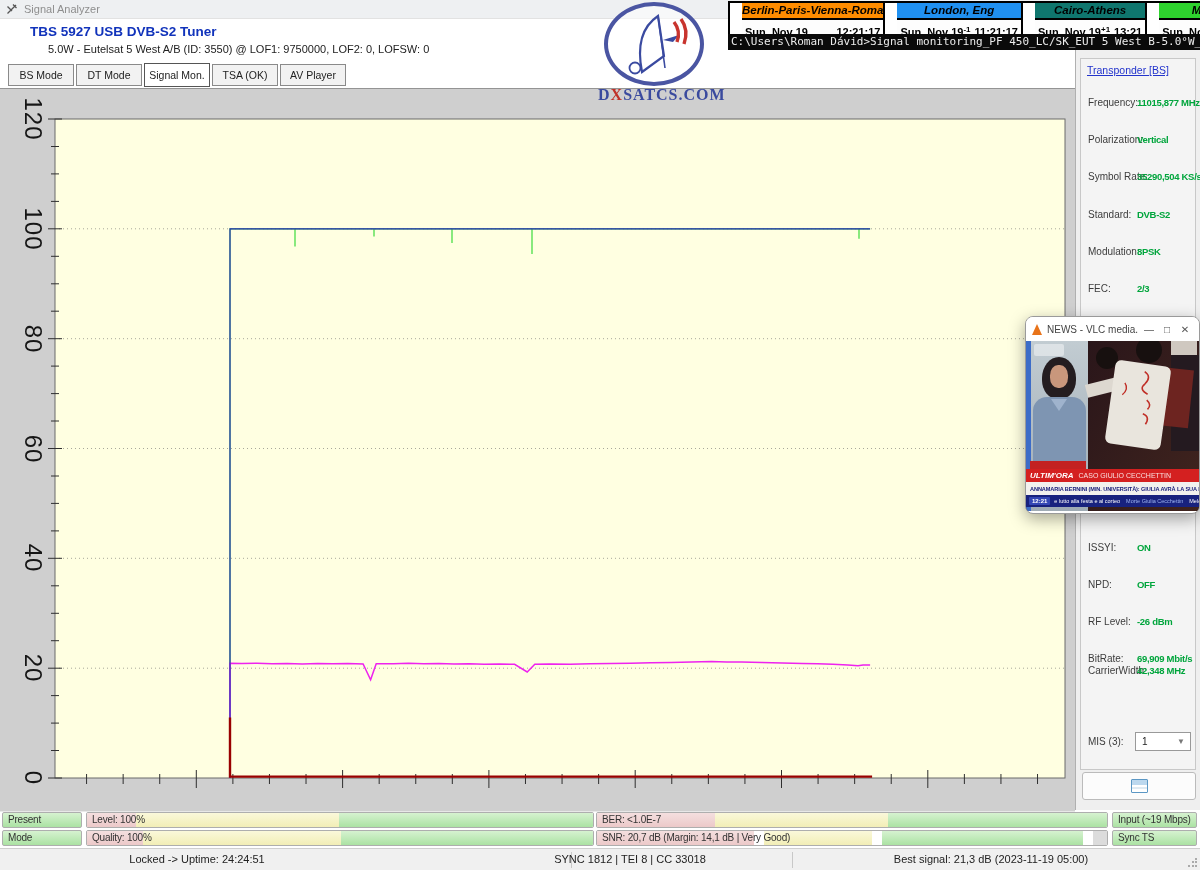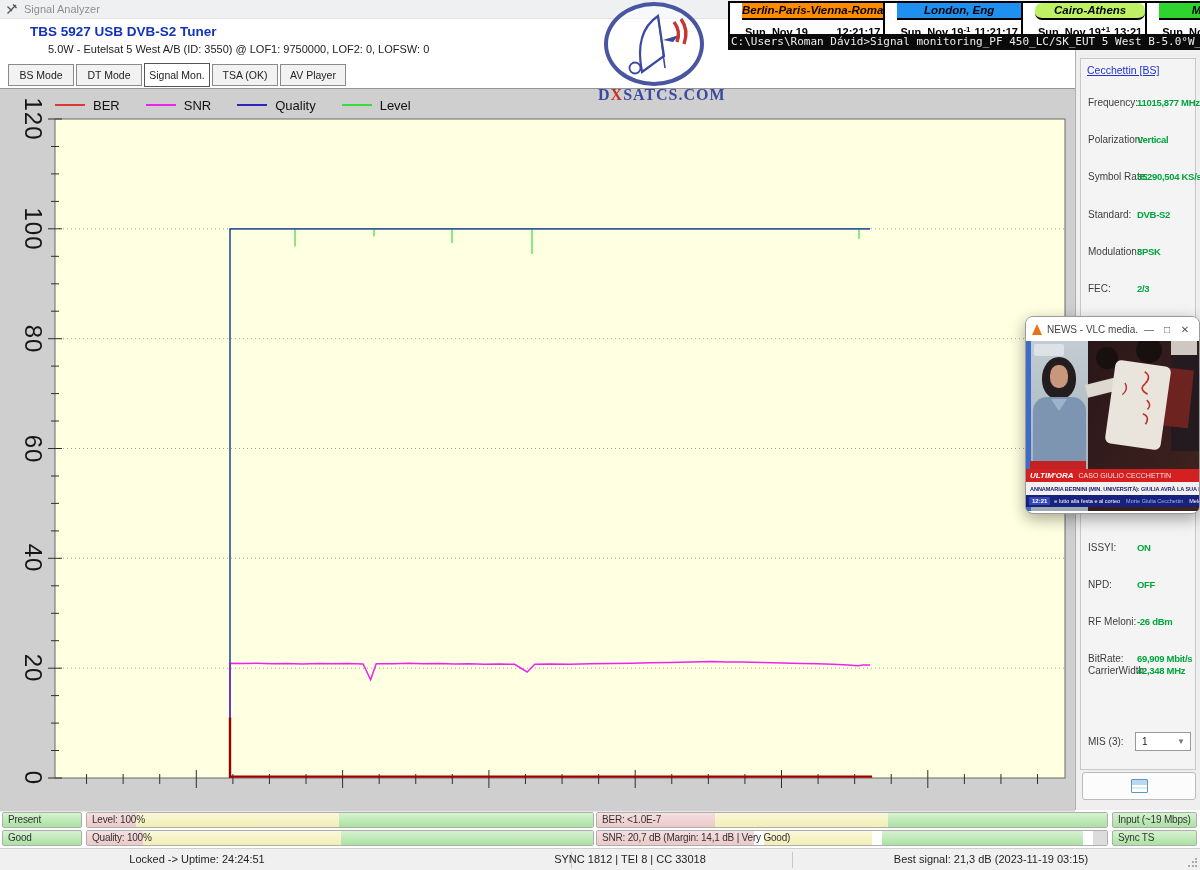--- a/index.html
+++ b/index.html
@@ -149,38 +149,20 @@
 
 <div class="tabs">
   <div class="tab">BS Mode</div>
   <div class="tab">DT Mode</div>
   <div class="tab selected">Signal Mon.</div>
   <div class="tab">TSA (OK)</div>
   <div class="tab">AV Player</div>
 </div>
 
 <div class="chart-wrap">
-  <div class="legend">
-    <div class="item">
-      <span class="swatch" style="background: rgb(224, 53, 53);"></span>
-      <span class="lab">BER</span>
-    </div>
-    <div class="item">
-      <span class="swatch" style="background: rgb(238, 34, 238);"></span>
-      <span class="lab">SNR</span>
-    </div>
-    <div class="item">
-      <span class="swatch" style="background: rgb(40, 40, 187);"></span>
-      <span class="lab">Quality</span>
-    </div>
-    <div class="item">
-      <span class="swatch" style="background: rgb(59, 219, 59);"></span>
-      <span class="lab">Level</span>
-    </div>
-  </div>
   <div id="y-labels">
       <div class="ylab" style="top: 689px;">0</div>
       <div class="ylab" style="top: 579.2px;">20</div>
       <div class="ylab" style="top: 469.3px;">40</div>
       <div class="ylab" style="top: 359.5px;">60</div>
       <div class="ylab" style="top: 249.7px;">80</div>
       <div class="ylab" style="top: 139.8px;">100</div>
       <div class="ylab" style="top: 30px;">120</div>
     </div>
   <svg id="chart-svg" width="1010" height="659">
@@ -260,21 +242,21 @@
   </div>
   <div class="clock-col">
     <div class="clock-city" style="background: rgb(32, 144, 240);">London, Eng</div>
     <div class="clock-val">
       <span class="clock-date">Sun, Nov 19</span>
       <span class="clock-off">-1</span>
       <span class="clock-time">11:21:17</span>
     </div>
   </div>
   <div class="clock-col">
-    <div class="clock-city" style="background: #bef264; border-radius: 7px;">Cairo-Athens</div>
+    <div class="clock-city" style="background: #0f766e;">Cairo-Athens</div>
     <div class="clock-val">
       <span class="clock-date">Sun, Nov 19</span>
       <span class="clock-off">+1</span>
       <span class="clock-time">13:21</span>
     </div>
   </div>
   <div class="clock-col">
     <div class="clock-city" style="background: rgb(46, 211, 46);">Moscow</div>
     <div class="clock-val">
       <span class="clock-date">Sun, Nov 19</span>
@@ -294,21 +276,21 @@
       <path d="M55,34 l16,-5 l-6,7 z" fill="#3a4aa0"></path>
       <path d="M66,16 q7,9 3,20" fill="none" stroke="#c8342e" stroke-width="3.4"></path>
       <path d="M73,13 q8,11 3,25" fill="none" stroke="#c8342e" stroke-width="3.4"></path>
     </svg>
   </div>
   <div class="logo-text"><span>D</span><span class="lx">X</span><span>SATCS.COM</span></div>
 </div>
 
 <div class="rpanel">
   <div class="rbox">
-    <div class="rtitle">Cecchettin [BS]</div>
+    <div class="rtitle">Transponder [BS]</div>
 
     <div class="rrow" style="top:38px">
         <span class="rlabel">Frequency:</span>
         <span class="rvalue">11015,877 MHz</span>
       </div>
     <div class="rrow" style="top:75px">
         <span class="rlabel">Polarization:</span>
         <span class="rvalue">Vertical</span>
       </div>
     <div class="rrow" style="top:112px">
@@ -330,21 +312,21 @@
 
     <div class="rrow" style="top:483px">
         <span class="rlabel">ISSYI:</span>
         <span class="rvalue">ON</span>
       </div>
     <div class="rrow" style="top:520px">
         <span class="rlabel">NPD:</span>
         <span class="rvalue">OFF</span>
       </div>
     <div class="rrow" style="top:557px">
-        <span class="rlabel">RF Meloni:</span>
+        <span class="rlabel">RF Level:</span>
         <span class="rvalue">-26 dBm</span>
       </div>
     <div class="rrow" style="top:594px">
         <span class="rlabel">BitRate:</span>
         <span class="rvalue">69,909 Mbit/s</span>
       </div>
     <div class="rrow" style="top:606px">
         <span class="rlabel">CarrierWidth:</span>
         <span class="rvalue">42,348 MHz</span>
       </div>
@@ -428,21 +410,21 @@
     <div class="seg green" style="width:220px;"></div>
     <span class="bar-label">BER: &lt;1.0E-7</span>
   </div>
   <div class="bar solid-green" style="left:1112px;width:85px;">
     <span class="bar-label">Input (~19 Mbps)</span>
   </div>
 </div>
 
 <div class="mrow" style="left:0;top:830px;width:1200px;">
   <div class="bar solid-green" style="left:2px;width:80px;">
-    <span class="bar-label">Good</span>
+    <span class="bar-label">Mode</span>
   </div>
   <div class="bar" style="left:86px;width:508px;">
     <div class="seg pink" style="width:56px;"></div>
     <div class="seg yellow" style="width:199px;"></div>
     <div class="seg green" style="width:253px;"></div>
     <span class="bar-label">Quality: 100%</span>
   </div>
   <div class="bar" style="left:596px;width:512px;gap:10px;">
     <div class="seg pink" style="width:167px;"></div>
     <div class="seg yellow" style="width:116px;"></div>
@@ -453,15 +435,15 @@
   <div class="bar solid-green" style="left:1112px;width:85px;">
     <span class="bar-label">Sync TS</span>
   </div>
 </div>
 
 <div class="statusbar">
   <span class="sb-text" style="left:197px;">Locked -&gt; Uptime: 24:24:51</span>
   <div class="sb-sep" style="left:571px;"></div>
   <span class="sb-text" style="left:630px;">SYNC 1812 | TEI 8 | CC 33018</span>
   <div class="sb-sep" style="left:792px;"></div>
-  <span class="sb-text" style="left:991px;">Best signal: 21,3 dB (2023-11-19 03:15)</span>
+  <span class="sb-text" style="left:991px;">Best signal: 21,3 dB (2023-11-19 05:00)</span>
   <div class="sb-grip"></div>
 </div>
 
 </body></html>

